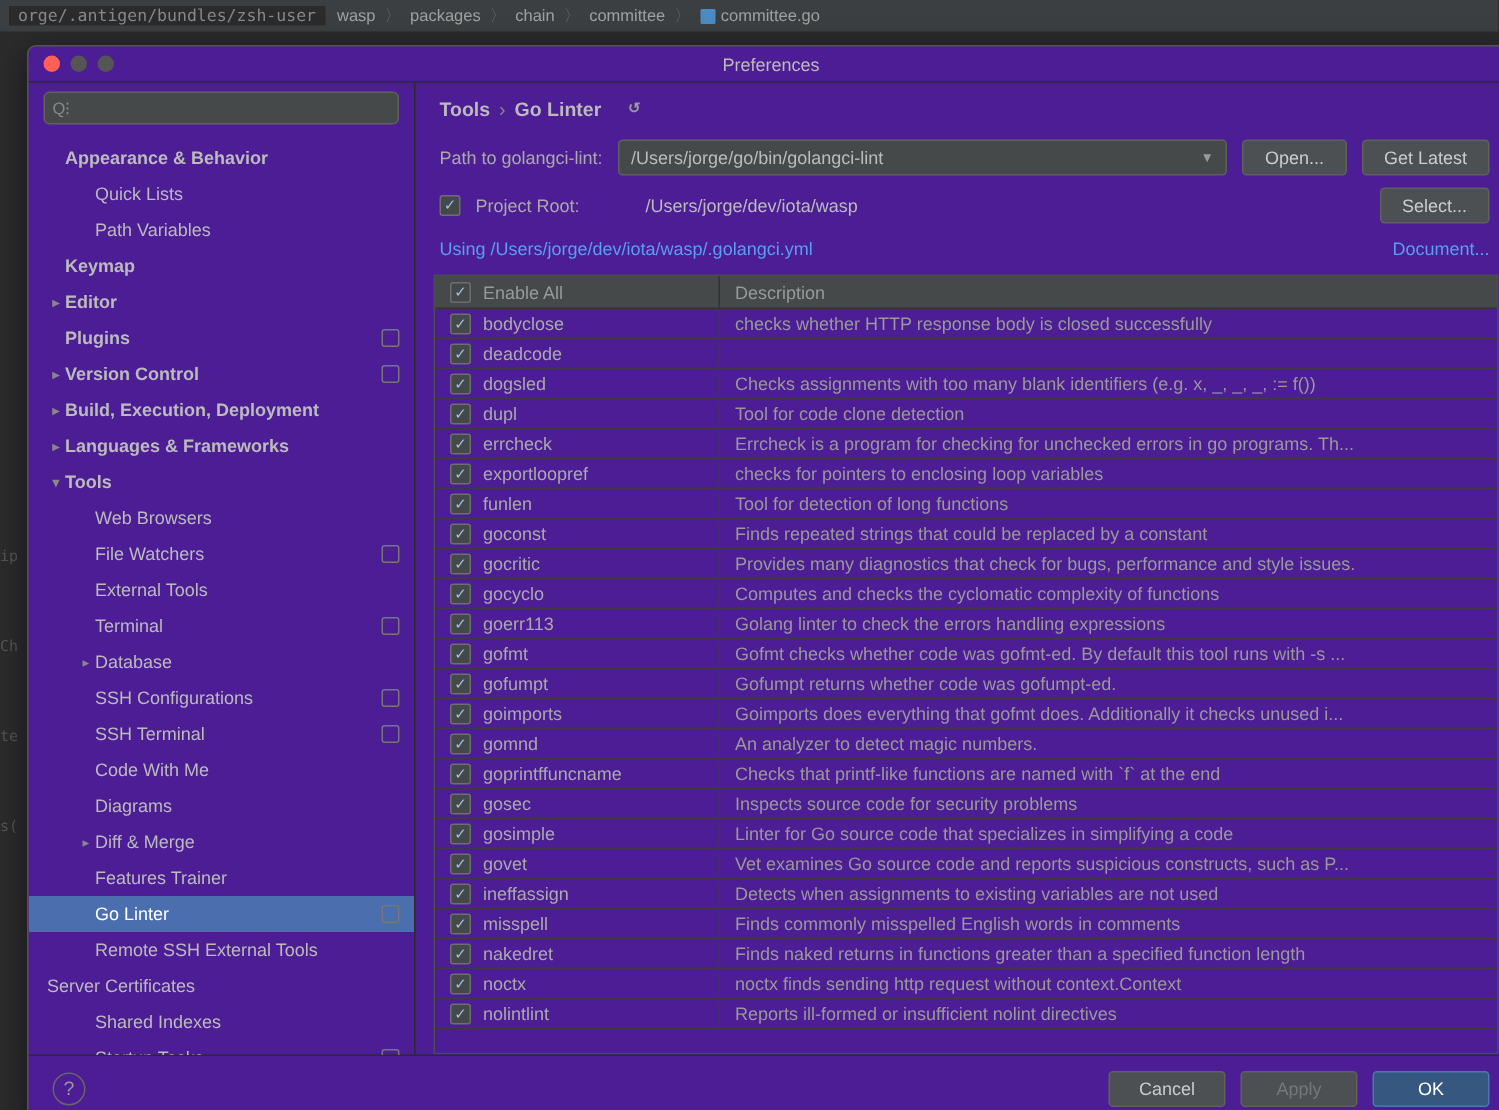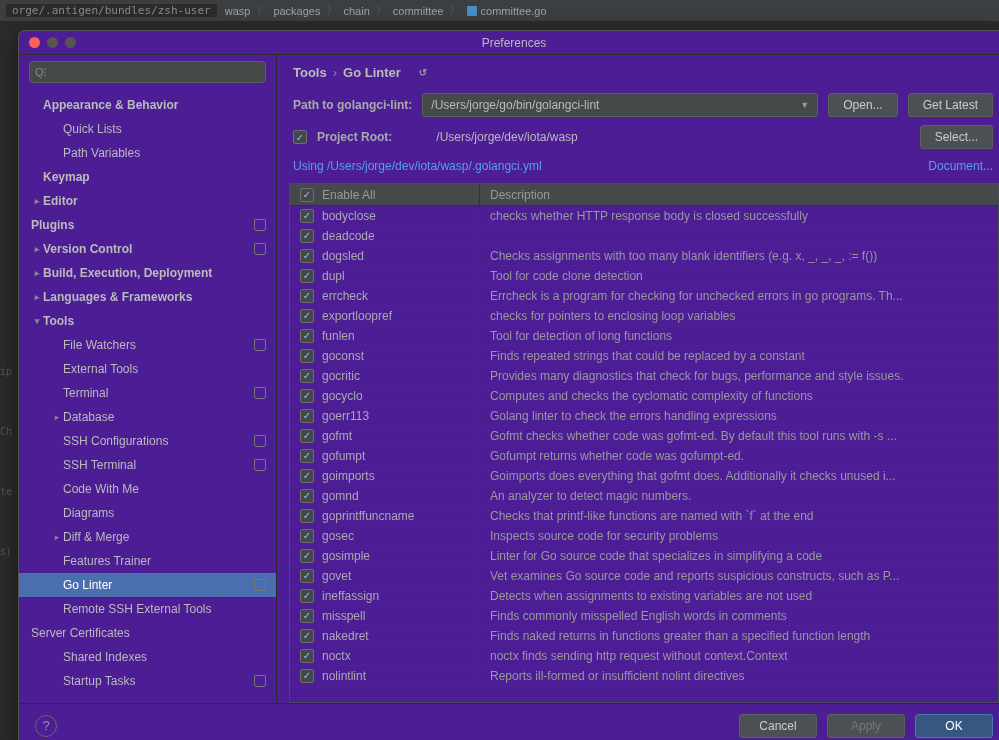--- a/index.html
+++ b/index.html
@@ -148,21 +148,21 @@
       justify-content: center;
       color: #999;
       font-size: 10px;
     }
     .form-row {
       display: flex;
       align-items: center;
       padding: 4px 16px;
       gap: 10px;
     }
-    .form-label { color: #aaa; font-size: 12px; white-space: nowrap; font-weight: bold; }
+    .form-label { color: #aaa; font-size: 12px; white-space: nowrap; }
     .combo {
       flex: 1;
       height: 24px;
       background: #45494a;
       border: 1px solid #5e6060;
       border-radius: 3px;
       display: flex;
       align-items: center;
       padding: 0 8px;
       color: #bbb;
@@ -338,21 +338,21 @@
           <div class="tree-item bold" style="padding-left: 12px;">
             <span class="tree-arrow "></span>
             <span>Keymap</span>
             <span class="tree-spacer"></span>
           </div>
           <div class="tree-item bold" style="padding-left: 12px;">
             <span class="tree-arrow closed"></span>
             <span>Editor</span>
             <span class="tree-spacer"></span>
           </div>
-          <div class="tree-item bold" style="">
+          <div class="tree-item bold" style="padding-left: 12px;">
             <span class="tree-arrow "></span>
             <span>Plugins</span>
             <span class="tree-spacer"></span>
             <span class="tree-badge"></span>
           </div>
           <div class="tree-item bold" style="padding-left: 12px;">
             <span class="tree-arrow closed"></span>
             <span>Version Control</span>
             <span class="tree-spacer"></span>
             <span class="tree-badge"></span>
@@ -363,20 +363,25 @@
             <span class="tree-spacer"></span>
           </div>
           <div class="tree-item bold" style="padding-left: 12px;">
             <span class="tree-arrow closed"></span>
             <span>Languages &amp; Frameworks</span>
             <span class="tree-spacer"></span>
           </div>
           <div class="tree-item bold" style="padding-left: 12px;">
             <span class="tree-arrow open"></span>
             <span>Tools</span>
+            <span class="tree-spacer"></span>
+          </div>
+          <div class="tree-item" style="padding-left: 32px;">
+            <span class="tree-arrow "></span>
+            <span>Web Browsers</span>
             <span class="tree-spacer"></span>
           </div>
           <div class="tree-item" style="padding-left: 32px;">
             <span class="tree-arrow "></span>
             <span>File Watchers</span>
             <span class="tree-spacer"></span>
             <span class="tree-badge"></span>
           </div>
           <div class="tree-item" style="padding-left: 32px;">
             <span class="tree-arrow "></span>

